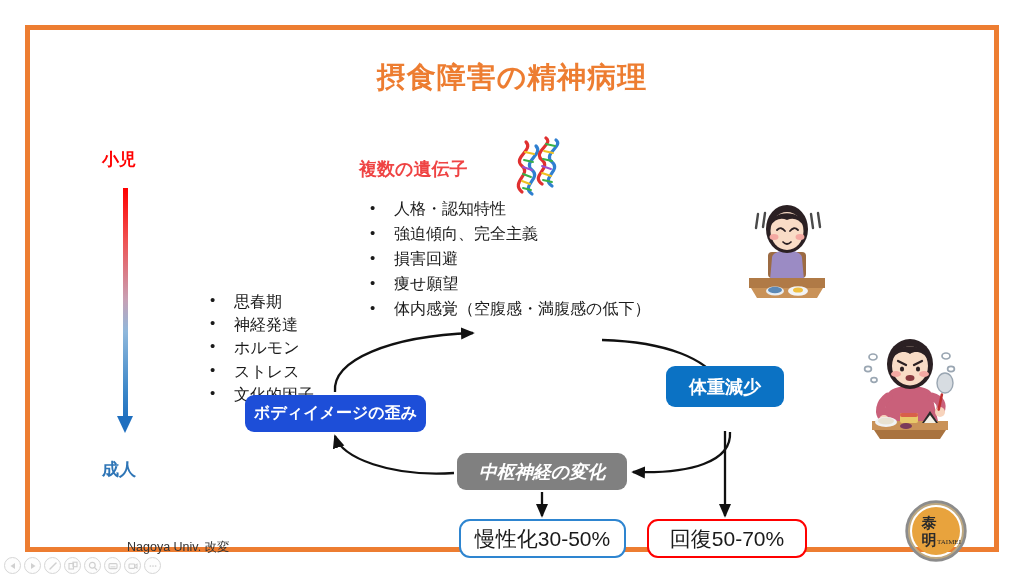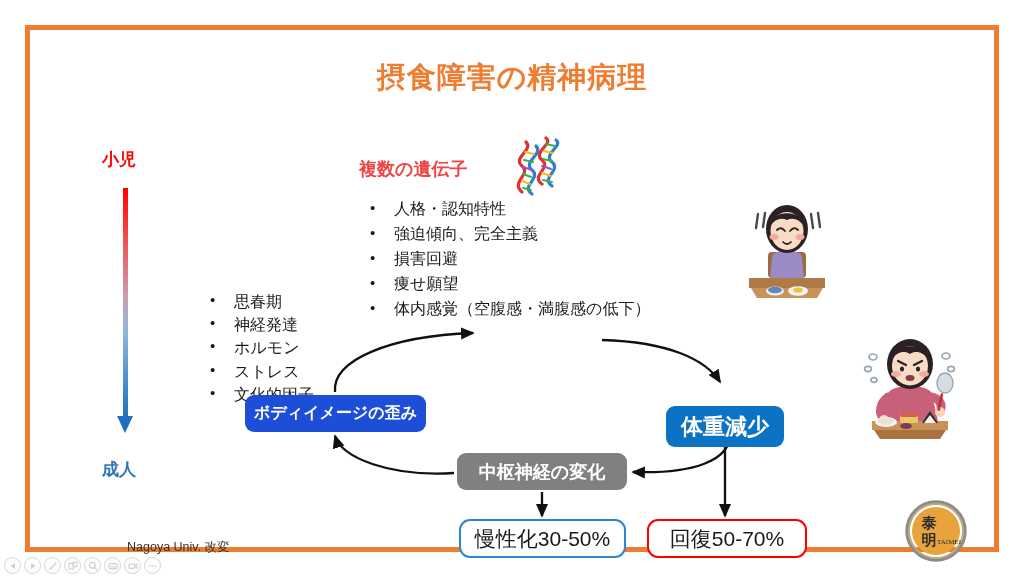--- a/index.html
+++ b/index.html
@@ -162,33 +162,34 @@
   }
   #box-diet {
     left: 449px;
     top: 299px;
     width: 121px;
     height: 37px;
     background: #E07B39;
   }
   #box-weight-loss {
     left: 636px;
-    top: 376px;
+    top: 336px;
     width: 118px;
     height: 41px;
     background: #0B72C4;
-    font-size: 22px;
+    font-size: 18px;
   }
   #box-cns-change {
     left: 427px;
     top: 423px;
     width: 170px;
     height: 37px;
     background: #808080;
     font-size: 18px;
+    font-style: italic;
   }
   #box-body-image {
     left: 215px;
     top: 365px;
     width: 181px;
     height: 37px;
     background: #1d4ed8;
     font-size: 16px;
   }
 

